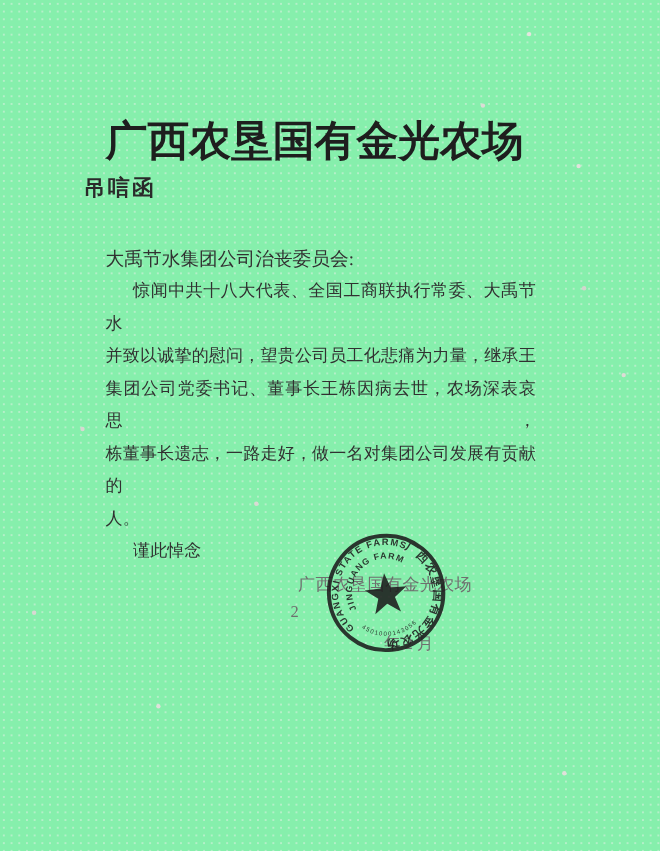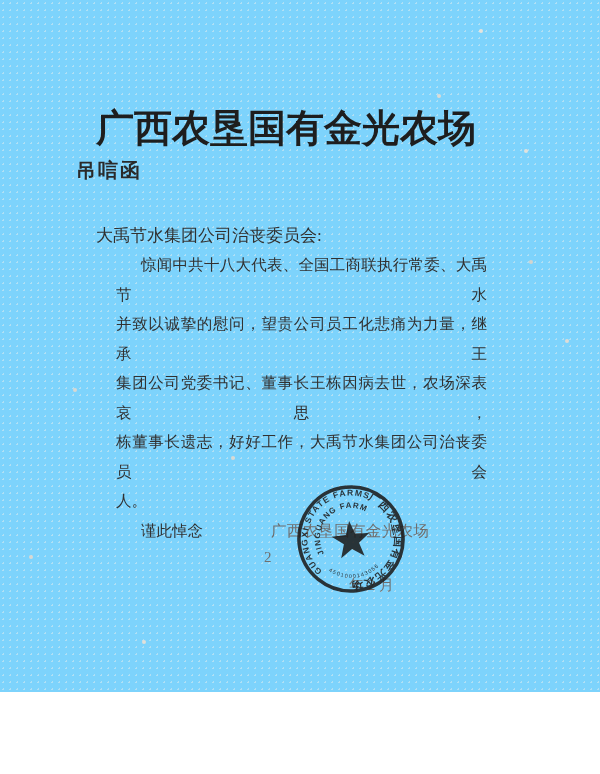--- a/index.html
+++ b/index.html
@@ -1,19 +1,19 @@
 <!DOCTYPE html>
 <html><head>
 <meta charset="utf-8">
 <style>
   html,body{margin:0;padding:0;background:#ffffff;}
   .page{
     position:relative;
-    width:600px;height:692px;
-    background:#7dd3fc;
+    width:600px;height:774px;
+    background:#86efac;
     overflow:hidden;
     font-family:"Liberation Serif",serif;
   }
   
   .page::before{
     content:"";position:absolute;inset:0;
     background-image:radial-gradient(#efefec 1px, transparent 1px);
     background-size:7px 7px;
     opacity:.45;pointer-events:none;
   }
@@ -47,21 +47,21 @@
     left:96px;top:221px;
     font-size:17px;line-height:29.5px;
     color:#313131;
     white-space:nowrap;
   }
   .letter-body{
     left:96px;top:250px;width:391px;
     font-size:15.5px;line-height:29.5px;
     color:#313131;
   }
-  .line{min-height:29.5px;margin-left:20px;}
+  .line{min-height:29.5px;}
   .line.just{text-align:justify;text-align-last:justify;}
   .line.indent{text-indent:25px;}
   .sig{
     left:271px;top:521px;
     font-size:15.5px;letter-spacing:.3px;
     color:#6f6f6f;white-space:nowrap;
     z-index:1;
   }
   .date-frag{
     top:549px;font-size:15px;color:#6f6f6f;white-space:nowrap;z-index:1;
@@ -89,21 +89,21 @@
   <h1 class="abs title">广西农垦国有金光农场</h1>
 
   <div class="abs subtitle">吊唁函</div>
 
   <div class="abs salutation">大禹节水集团公司治丧委员会:</div>
 
   <div class="abs letter-body">
     <div class="line just indent">惊闻中共十八大代表、全国工商联执行常委、大禹节水</div>
     <div class="line just">并致以诚挚的慰问，望贵公司员工化悲痛为力量，继承王</div>
     <div class="line just">集团公司党委书记、董事长王栋因病去世，农场深表哀思，</div>
-    <div class="line just">栋董事长遗志，好好工作，大禹节水集团公司治丧委员会</div>
+    <div class="line just">栋董事长遗志，一路走好，做一名对集团公司发展有贡献的</div>
     <div class="line">人。</div>
     <div class="line indent">谨此悼念</div>
   </div>
 
   <div class="abs sig">广西农垦国有金光农场</div>
 
   <div class="abs date-frag y">2</div>
   <div class="abs date-frag m">年 2 月</div>
 
   <div class="abs seal">

